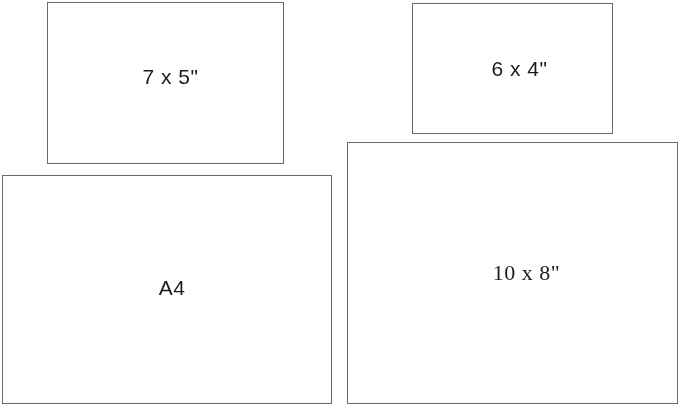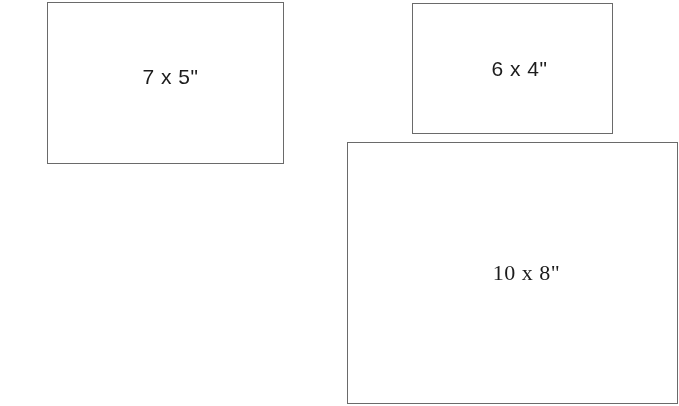--- a/index.html
+++ b/index.html
@@ -68,18 +68,21 @@
 <div id="canvas">
 
   <div class="size-box" id="box-7x5">
     <span class="size-label">7 x 5"</span>
   </div>
 
   <div class="size-box" id="box-6x4">
     <span class="size-label">6 x 4"</span>
   </div>
 
+  <div class="size-box" id="box-a4">
+    <span class="size-label">A4</span>
+  </div>
 
   <div class="size-box" id="box-10x8">
     <span class="size-label">10 x 8"</span>
   </div>
 
 </div>
 
 </body></html>

